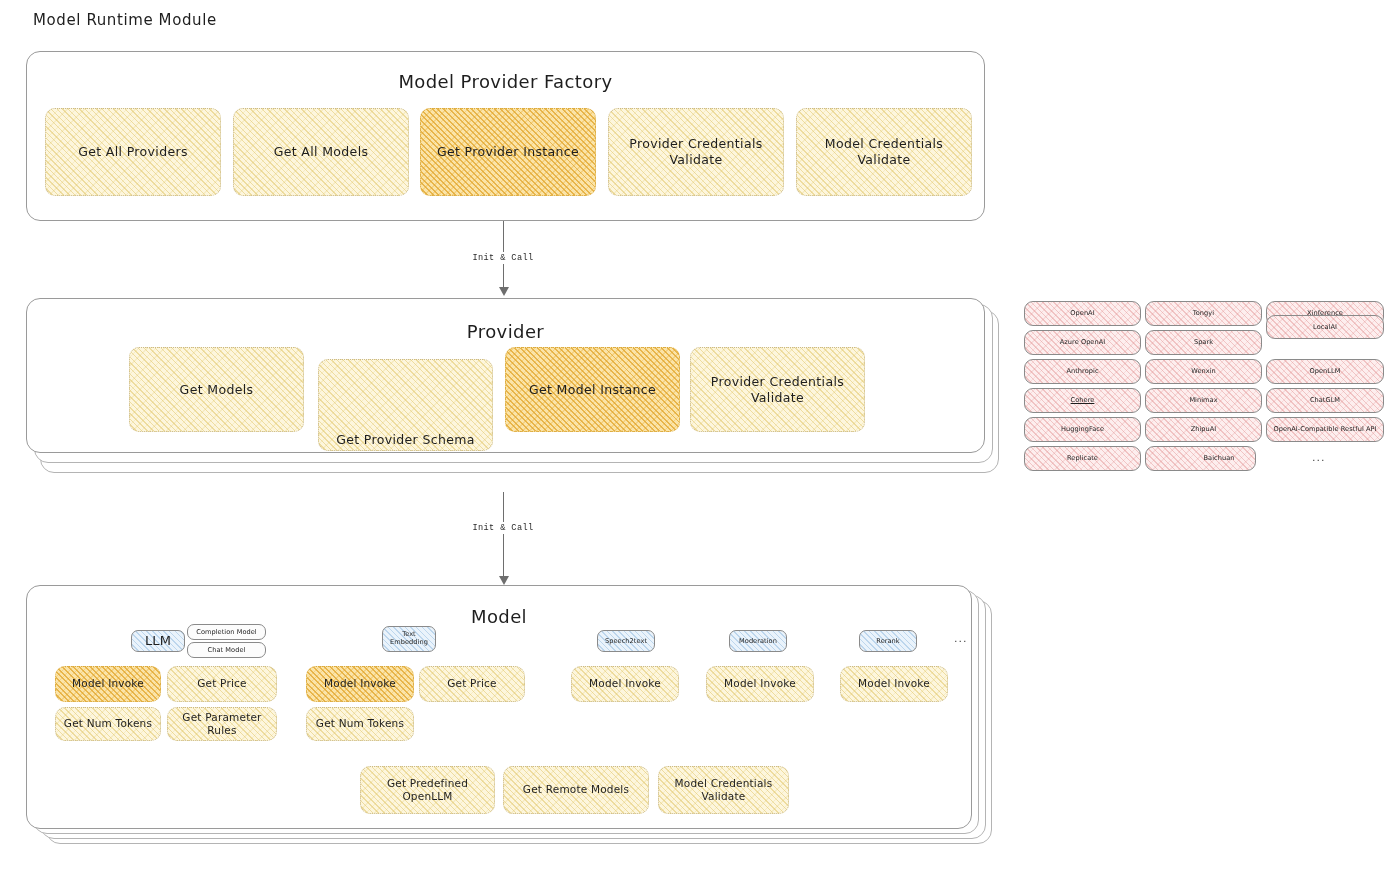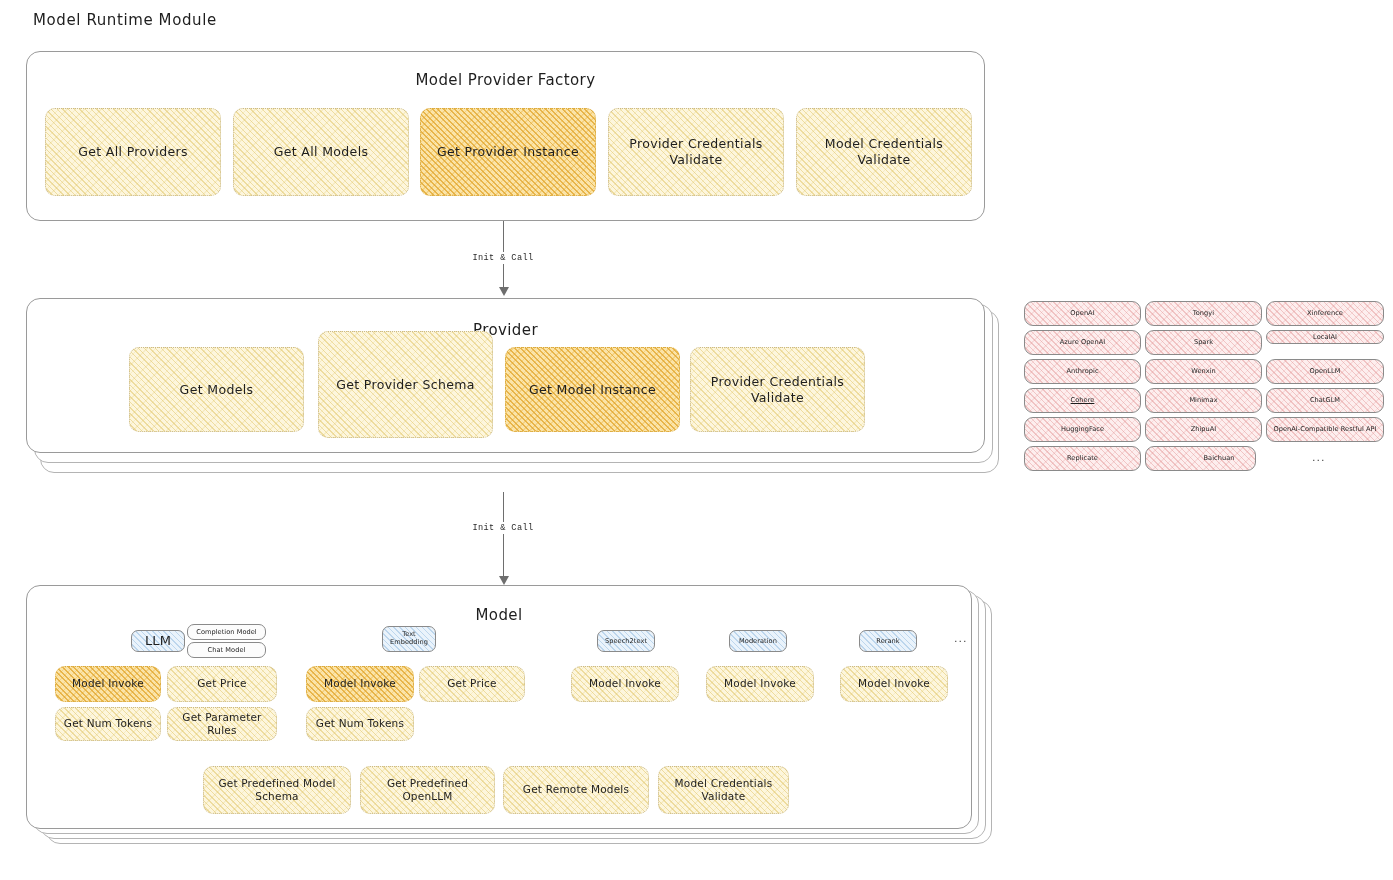--- a/index.html
+++ b/index.html
@@ -29,21 +29,21 @@
   .panel {
     position: absolute;
     background: #ffffff;
     border: 1.3px solid #9a9a9a;
     border-radius: 14px;
   }
   .panel-title {
     position: absolute;
     left: 0; right: 0;
     text-align: center;
-    font-size: 15px;
+    font-size: 18px;
     color: #1e1e1e;
     letter-spacing: .4px;
   }
 
   
   .stack-layer {
     position: absolute;
     background: #ffffff;
     border: 1.2px solid #b4b4b4;
     border-radius: 14px;
@@ -208,21 +208,21 @@
   </div>
 
   <div class="stack-layer" style="left:40px; top:310px; width:959px; height:163px;"></div>
   <div class="stack-layer" style="left:34px; top:304px; width:959px; height:159px;"></div>
   <div class="panel" style="left:26px; top:298px; width:959px; height:155px; z-index:2;">
     <div class="panel-title" style="top:22px;">Provider</div>
 
     <div class="box hatch-yellow fs-13" style="left:102px; top:48px; width:175px; height:85px;">
       <span>Get Models</span>
     </div>
-    <div class="box hatch-yellow fs-13" style="left:291px; top:32px; width:175px; height:107px;">
+    <div class="box hatch-yellow fs-13" style="left:291px; top:60px; width:175px; height:92px;align-items:flex-end;">
       <span>Get Provider Schema</span>
     </div>
     <div class="box hatch-orange fs-13" style="left:478px; top:48px; width:175px; height:85px;">
       <span>Get Model Instance</span>
     </div>
     <div class="box hatch-yellow fs-13" style="left:663px; top:48px; width:175px; height:85px;">
       <span>Provider Credentials Validate</span>
     </div>
   </div>
 
@@ -262,21 +262,21 @@
     <div class="box hatch-pink fs-7" style="left:121px; top:116px; width:117px; height:25px;">
       <span>ZhipuAI</span>
     </div>
     <div class="box hatch-pink fs-7" style="left:121px; top:145px; width:111px; height:25px;padding-left:43px;">
       <span>Baichuan</span>
     </div>
 
     <div class="box hatch-pink fs-7" style="left:242px; top:0px; width:118px; height:25px;">
       <span>Xinference</span>
     </div>
-    <div class="box hatch-pink fs-7" style="left:242px; top:29px; width:118px; height:14px;">
+    <div class="box hatch-pink fs-7" style="left:242px; top:14px; width:118px; height:24px;">
       <span>LocalAI</span>
     </div>
     <div class="box hatch-pink fs-7" style="left:242px; top:58px; width:118px; height:25px;">
       <span>OpenLLM</span>
     </div>
     <div class="box hatch-pink fs-7" style="left:242px; top:87px; width:118px; height:25px;">
       <span>ChatGLM</span>
     </div>
     <div class="box hatch-pink fs-7" style="left:242px; top:116px; width:118px; height:25px;">
       <span>OpenAI-Compatible Restful API</span>
@@ -349,23 +349,20 @@
 
     <div class="box hatch-blue fs-7" style="left:832px; top:44px; width:58px; height:22px;">
       <span>Rerank</span>
     </div>
     <div class="box hatch-yellow fs-11" style="left:813px; top:80px; width:108px; height:36px;">
       <span>Model Invoke</span>
     </div>
 
     <div class="ellipsis" style="left:927px; top:46px; font-size:11px;">...</div>
 
-    <div class="box hatch-yellow fs-11" style="left:176px; top:180px; width:148px; height:48px;">
-      <span>Get Predefined Model Schema</span>
-    </div>
     <div class="box hatch-yellow fs-11" style="left:333px; top:180px; width:135px; height:48px;">
       <span>Get Predefined OpenLLM</span>
     </div>
     <div class="box hatch-yellow fs-11" style="left:476px; top:180px; width:146px; height:48px;">
       <span>Get Remote Models</span>
     </div>
     <div class="box hatch-yellow fs-11" style="left:631px; top:180px; width:131px; height:48px;">
       <span>Model Credentials Validate</span>
     </div>
   </div>

